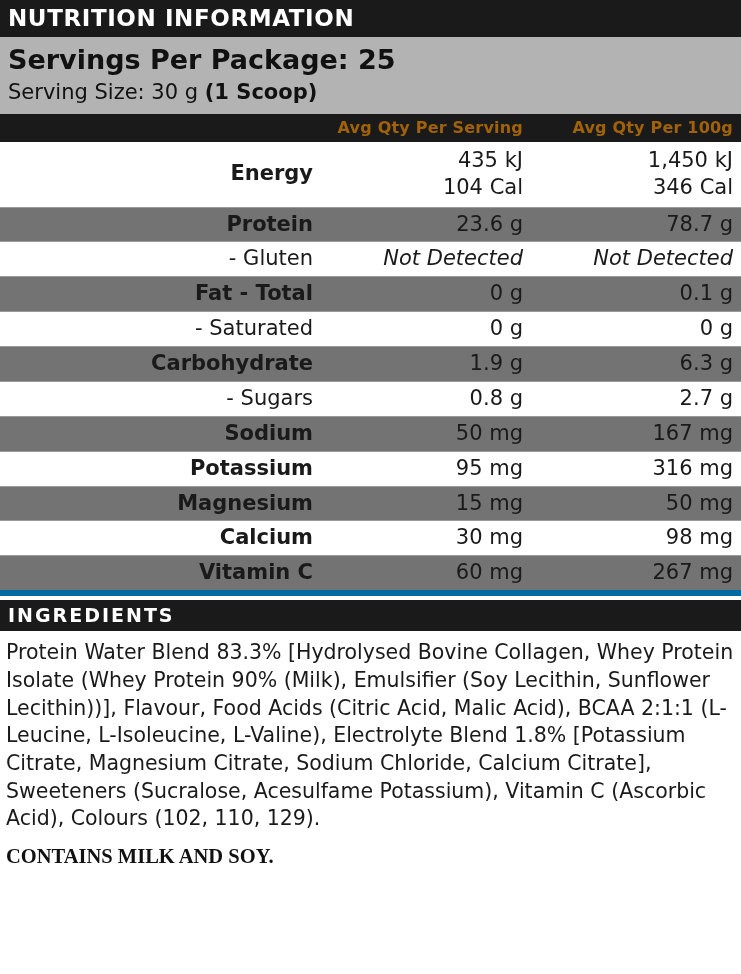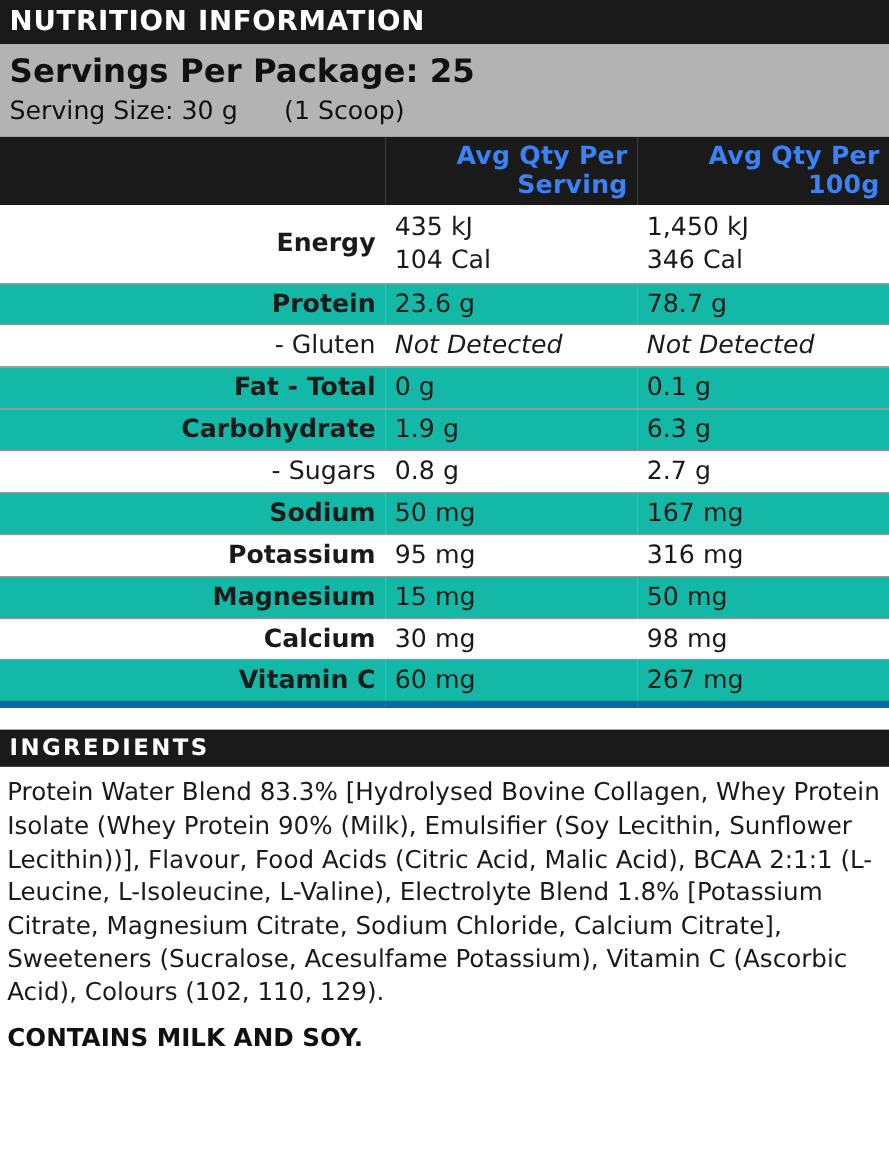--- a/index.html
+++ b/index.html
@@ -37,85 +37,86 @@
   .bar-grey .line1 {
     font-size: 27px;
     font-weight: bold;
     line-height: 1.35;
   }
   .bar-grey .line2 {
     font-size: 21px;
     font-weight: normal;
     line-height: 1.35;
   }
-  .bar-grey .line2 b { font-weight: normal; margin-left: 32px; }
+  .bar-grey .line2 b { font-weight: bold; }
 
   
   table.nutri {
     width: 741px;
     border-collapse: collapse;
     table-layout: fixed;
   }
   table.nutri col.c1 { width: 321px; }
   table.nutri col.c2 { width: 210px; }
   table.nutri col.c3 { width: 210px; }
 
   table.nutri thead th {
     background: #1a1a1a;
-    color: #3b82f6;
-    font-size: 21px;
+    color: #a16207;
+    font-size: 16px;
     font-weight: bold;
     text-align: right;
     padding: 4px 8px 5px 8px;
     letter-spacing: 0.2px;
   }
   table.nutri thead th.blank { background: #1a1a1a; }
 
   table.nutri td {
     font-size: 21px;
     padding: 3px 8px 4px 8px;
     vertical-align: middle;
     border-bottom: 1px solid #9a9a9a;
     line-height: 1.28;
   }
   table.nutri td.label { text-align: right; }
-  table.nutri td.val { text-align: left; }
-  tr.shade td { background: #14b8a6; }
+  table.nutri td.val { text-align: right; }
+  tr.shade td { background: #737373; }
   tr.plain td { background: #ffffff; }
   td .b { font-weight: bold; }
   td .it { font-style: italic; }
   .indent2 { padding-left: 34px; }
 
   tr.energy td { padding-top: 5px; padding-bottom: 6px; }
 
   
   tr.last td { border-bottom: 6px solid #0369a1; }
 
   
   .ing-head {
     background: #1a1a1a;
     color: #ffffff;
     font-size: 19px;
     font-weight: bold;
     letter-spacing: 2.0px;
     padding: 4px 8px 5px 8px;
-    margin-top: 18px;
+    margin-top: 4px;
   }
   .ing-body {
     font-size: 20.5px;
     line-height: 1.35;
     padding: 8px 6px 2px 6px;
     color: #1a1a1a;
   }
   .ing-body b { font-weight: normal; }
   .contains {
     font-size: 20.5px;
     font-weight: bold;
     padding: 10px 6px 6px 6px;
     color: #111111;
+    font-family: Liberation Serif, serif;
   }
 </style>
 </head>
 <body>
 
 <div class="panel">
 
   <div class="bar-black">NUTRITION INFORMATION</div>
 
   <div class="bar-grey">
@@ -156,20 +157,25 @@
         <tr class="plain">
           <td class="label"><span class="">- Gluten</span></td>
           <td class="val"><span class="it">Not Detected</span></td>
           <td class="val"><span class="it">Not Detected</span></td>
         </tr>
         <tr class="shade">
           <td class="label"><span class="b ">Fat - Total</span></td>
           <td class="val"><span>0 g</span></td>
           <td class="val"><span>0.1 g</span></td>
         </tr>
+        <tr class="plain">
+          <td class="label"><span class="indent2" style="padding-left: 26px; display: inline-block;">- Saturated</span></td>
+          <td class="val"><span>0 g</span></td>
+          <td class="val"><span>0 g</span></td>
+        </tr>
         <tr class="shade">
           <td class="label"><span class="b ">Carbohydrate</span></td>
           <td class="val"><span>1.9 g</span></td>
           <td class="val"><span>6.3 g</span></td>
         </tr>
         <tr class="plain">
           <td class="label"><span class="indent2" style="padding-left: 26px; display: inline-block;">- Sugars</span></td>
           <td class="val"><span>0.8 g</span></td>
           <td class="val"><span>2.7 g</span></td>
         </tr>

